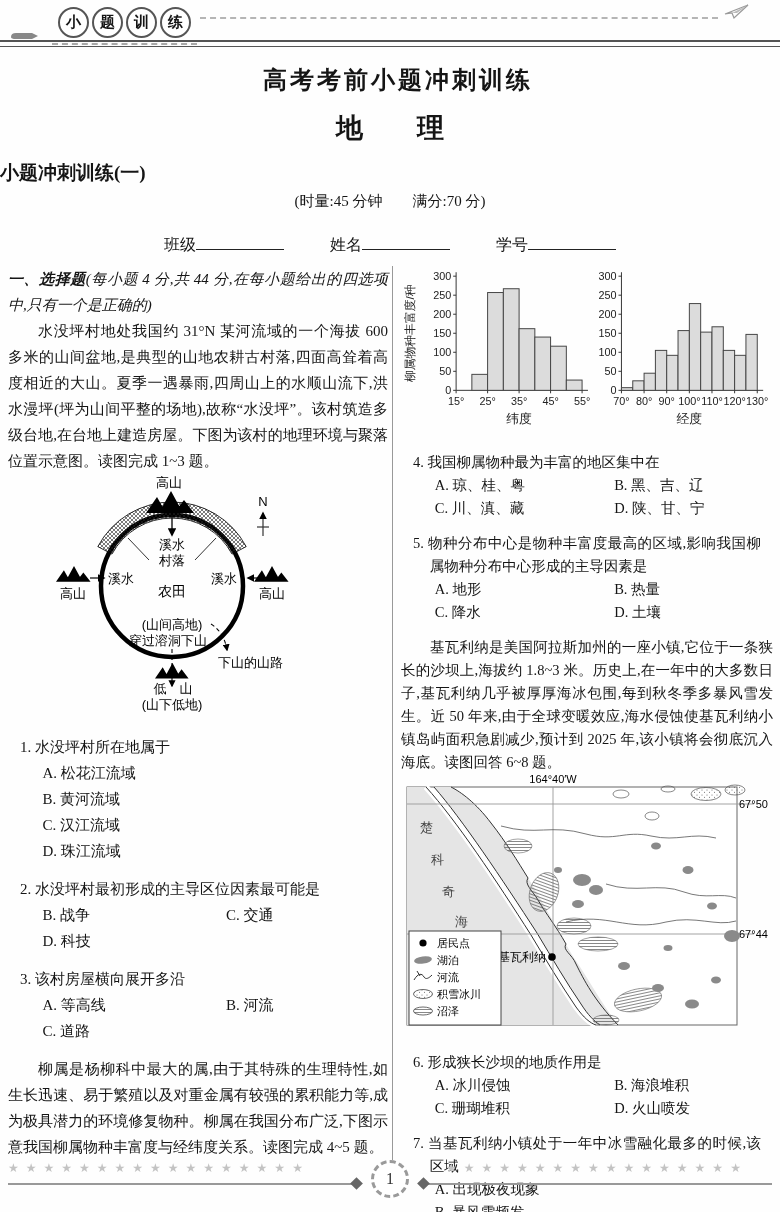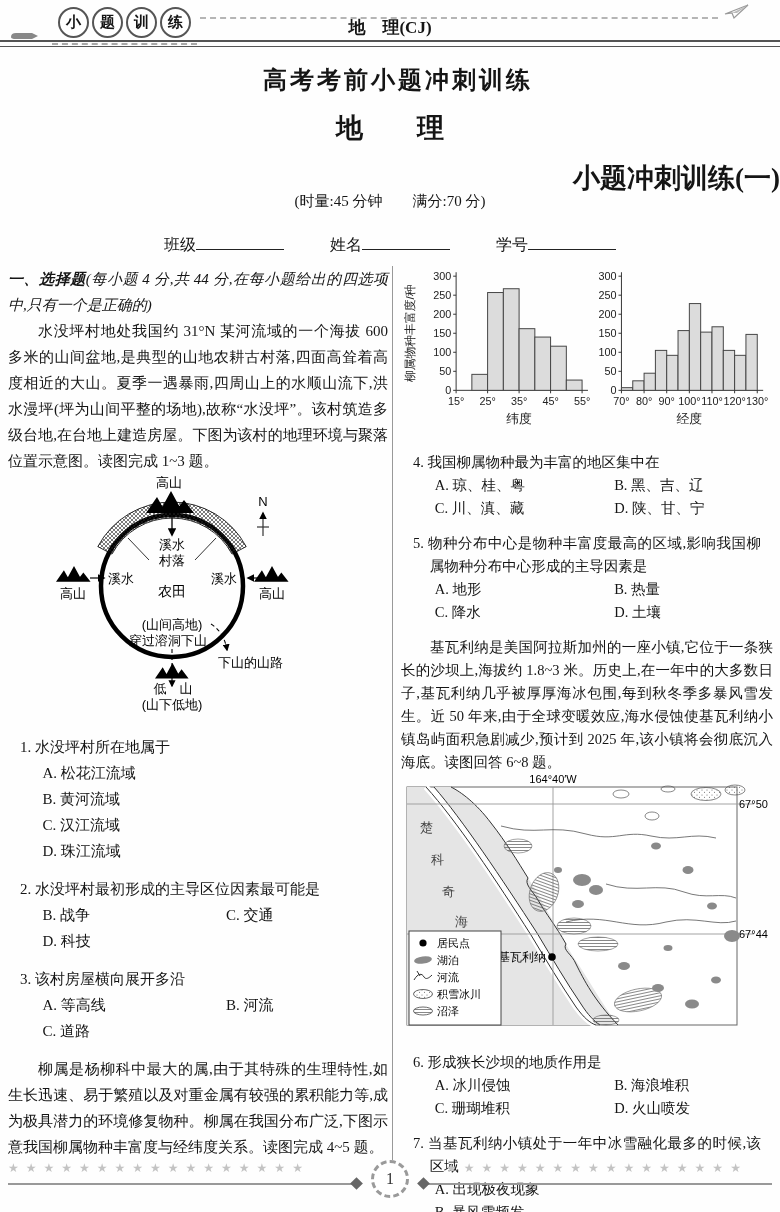--- a/index.html
+++ b/index.html
@@ -16,22 +16,22 @@
   .plane{position:absolute;top:4px;right:30px;}
   .header-subject{position:absolute;top:16px;left:0;right:0;text-align:center;
         font-weight:bold;font-size:17px;}
   .double-rule{position:absolute;top:40px;left:0;width:100%;height:4px;
         border-top:2px solid #555;border-bottom:1px solid #555;}
   
   .t-main{position:absolute;top:56px;left:0;width:100%;text-align:center;
         font-size:24px;font-weight:bold;letter-spacing:3px;margin:8px;}
   .t-subject{position:absolute;top:110px;left:0;width:100%;text-align:center;
         font-size:27px;font-weight:bold;margin:0;}
-  .t-subtitle{position:absolute;top:160px;left:0;width:100%;text-align:right;
-        font-size:27px;font-weight:bold;margin:0;}
+  .t-subtitle{position:absolute;top:160px;left:0;width:100%;text-align:left;
+        font-size:19px;font-weight:bold;margin:0;}
   .t-meta{position:absolute;top:192px;left:0;width:100%;text-align:center;font-size:15px;}
   .fields{position:absolute;top:234px;left:0;width:100%;display:flex;
         justify-content:center;gap:46px;font-size:16px;}
   .blank{display:inline-block;width:88px;border-bottom:1px solid #222;height:15px;}
   
   .col{position:absolute;top:266px;}
   .col.left{left:8px;width:380px;font-size:15px;line-height:26px;}
   .col.right{left:401px;width:372px;font-size:14.5px;line-height:23px;}
   .col-divider{position:absolute;left:392px;top:266px;height:894px;border-left:1px solid #999;}
   .section-head{margin:0;text-align:justify;font-style:italic;}
@@ -65,21 +65,20 @@
     <span class="logo-circle">小</span>
     <span class="logo-circle">题</span>
     <span class="logo-circle">训</span>
     <span class="logo-circle">练</span>
   </div>
   <div class="dash-line"></div>
   <svg class="plane" width="26" height="16" viewBox="0 0 26 16">
     <path d="M1 10 L24 1 L10 14 L8 9 Z" fill="none" stroke="#999" stroke-width="1.2"></path>
     <path d="M8 9 L24 1 L13 9 Z" fill="#bbb"></path>
   </svg>
-  <div class="header-subject">地　理(CJ)</div>
   <div class="double-rule"></div>
 
   <h1 class="t-main">高考考前小题冲刺训练</h1>
   <h2 class="t-subject">地　　理</h2>
   <h3 class="t-subtitle">小题冲刺训练(一)</h3>
   <div class="t-meta">(时量:45 分钟　　满分:70 分)</div>
   <div class="fields">
     <span><span>班级</span><span class="blank"></span></span>
     <span><span>姓名</span><span class="blank"></span></span>
     <span><span>学号</span><span class="blank"></span></span>

